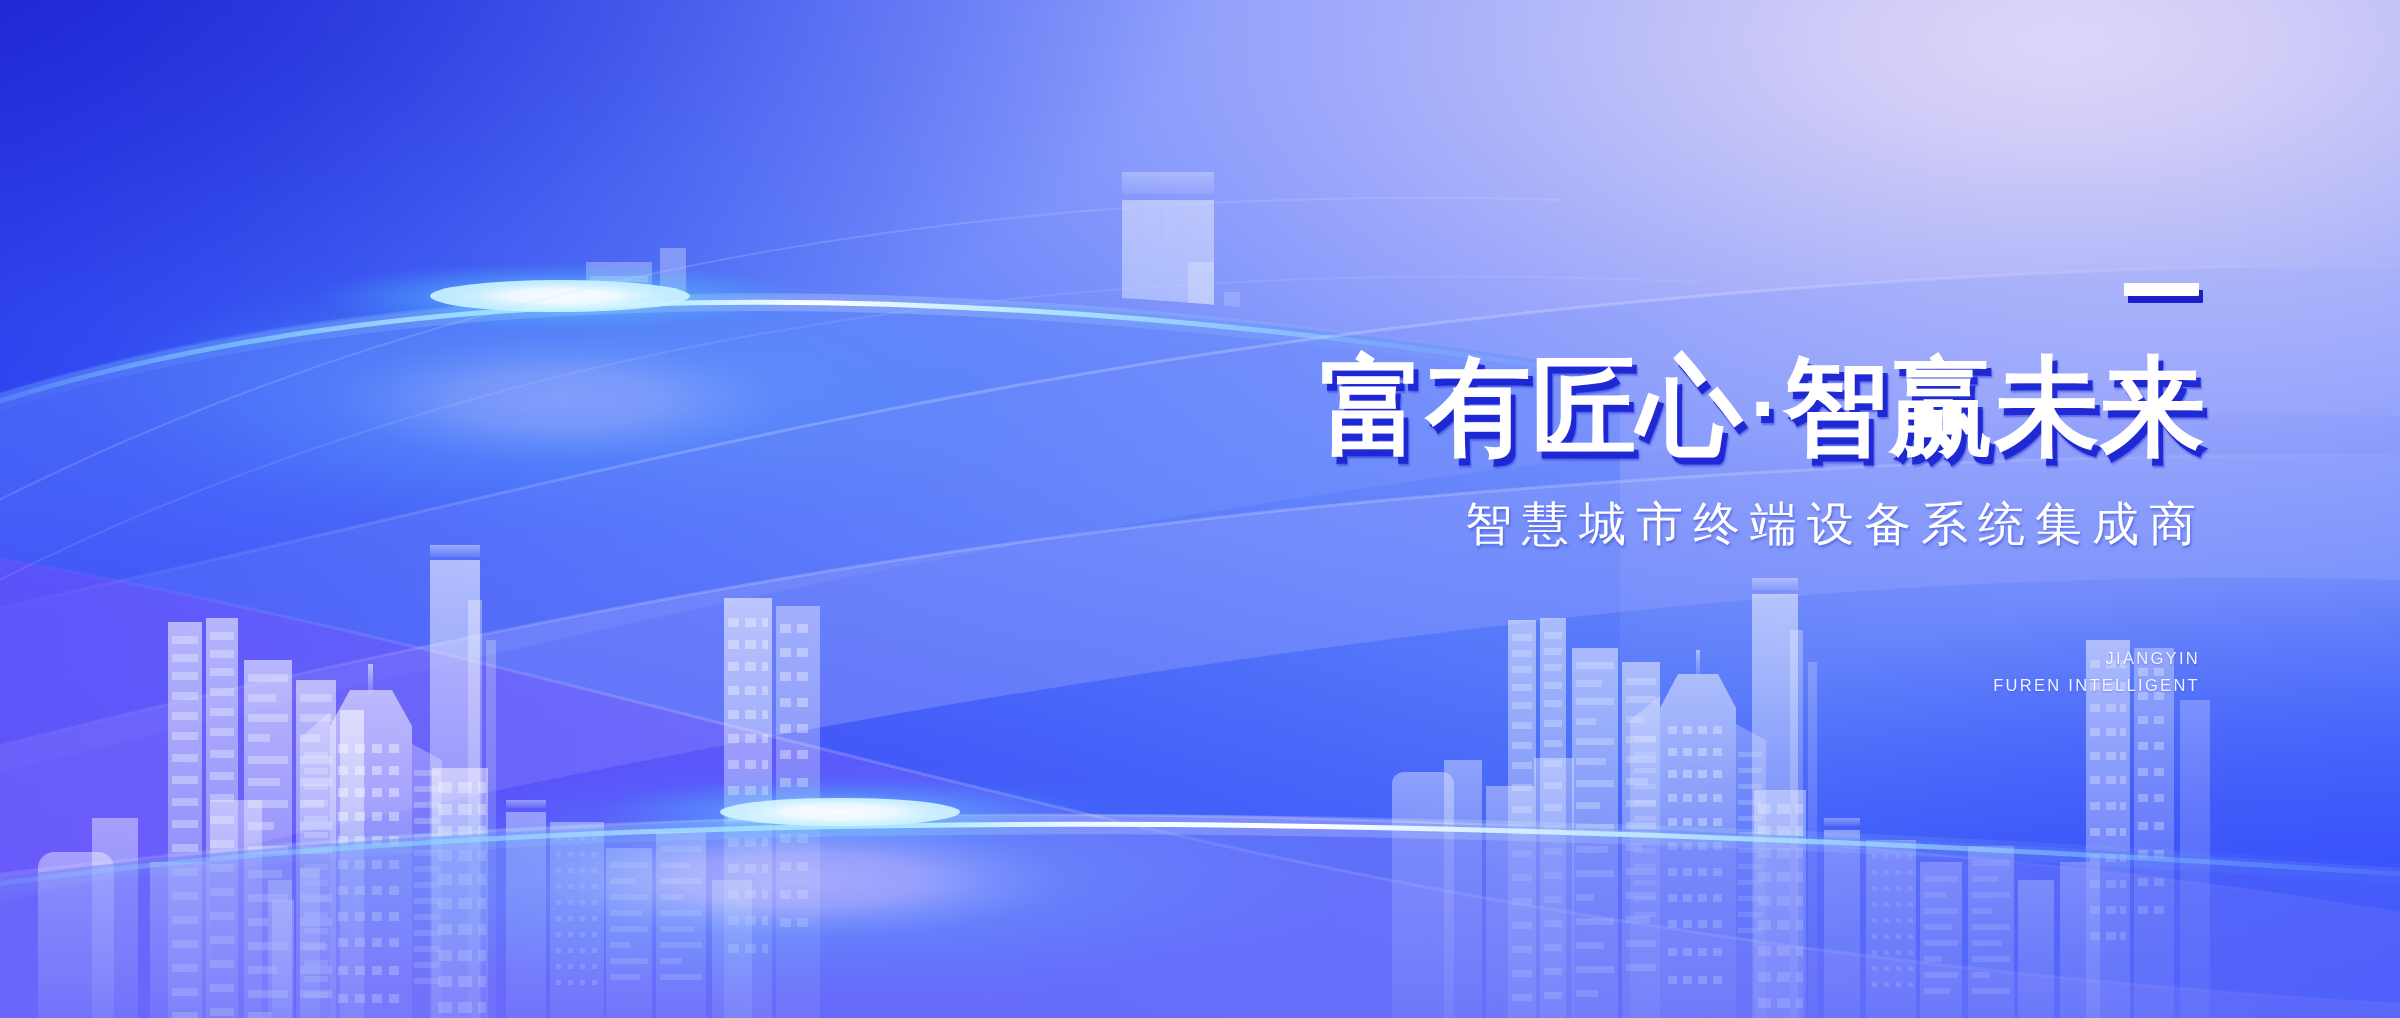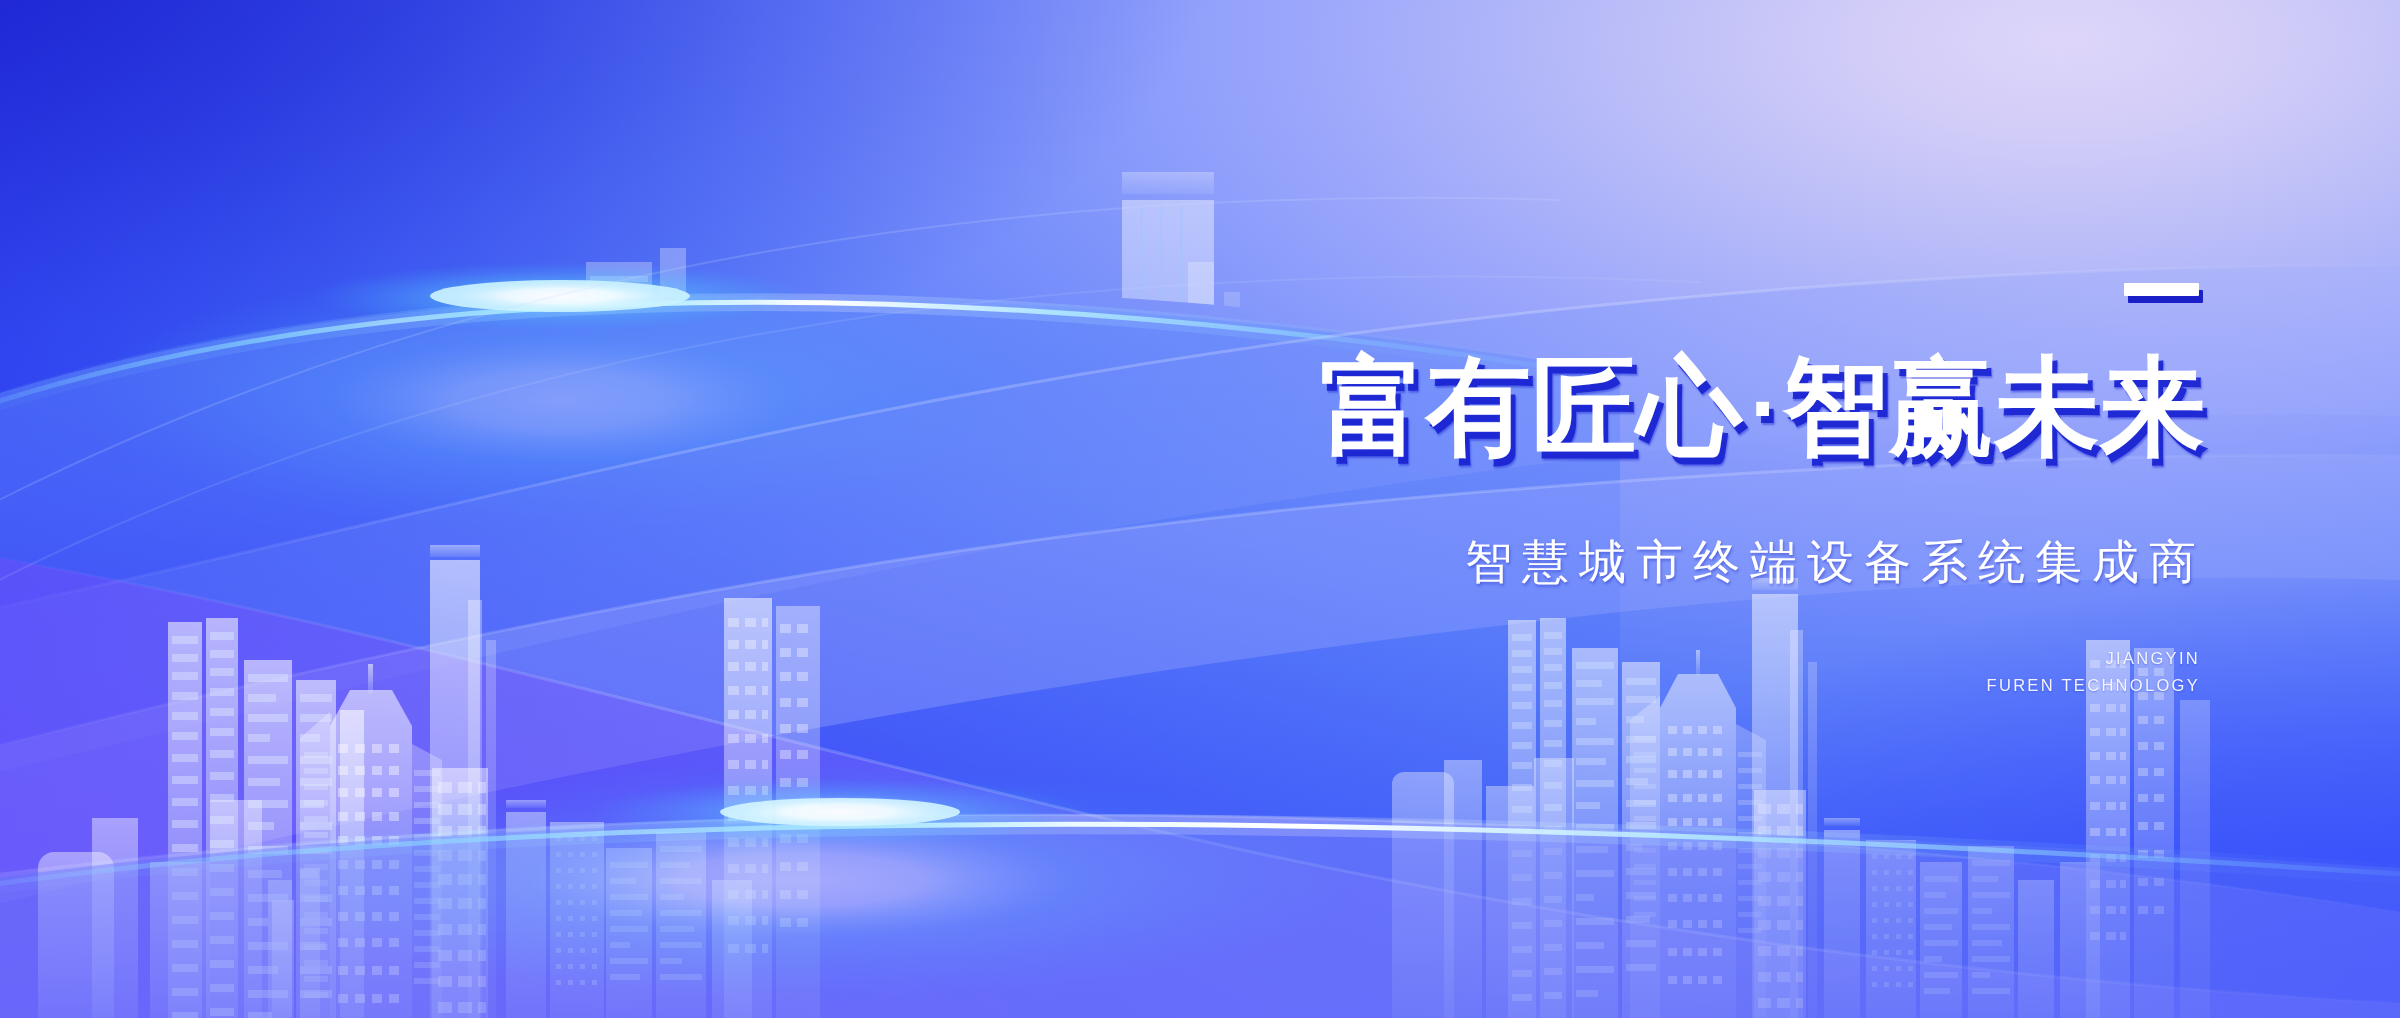--- a/index.html
+++ b/index.html
@@ -117,21 +117,21 @@
   }
   .headline .dot {
     font-size: 74px;
     vertical-align: 0.12em;
     padding: 0 6px;
   }
 
   .subline {
     position: absolute;
     left: 1230px;
-    top: 531px;
+    top: 493px;
     width: 976px;
     text-align: right;
     font-family: "DejaVu Sans", "Liberation Sans", sans-serif;
     font-weight: 400;
     font-size: 47px;
     letter-spacing: 10px;
     color: #ffffff;
     white-space: nowrap;
     text-shadow: 1px 2px 3px rgba(30,40,190,0.45);
     padding-right: 0px;
@@ -1241,18 +1241,18 @@
     <div class="dash-mark"></div>
 
     <div class="headline">
       <span>富有匠心</span><span class="dot">·</span><span>智赢未来</span>
     </div>
 
     <div class="subline">智慧城市终端设备系统集成商</div>
 
     <div class="company">
       <div>JIANGYIN</div>
-      <div>FUREN TECHNOLOGY</div>
+      <div>FUREN INTELLIGENT</div>
     </div>
 
   </div>
 
 </div>
 
 </body></html>

